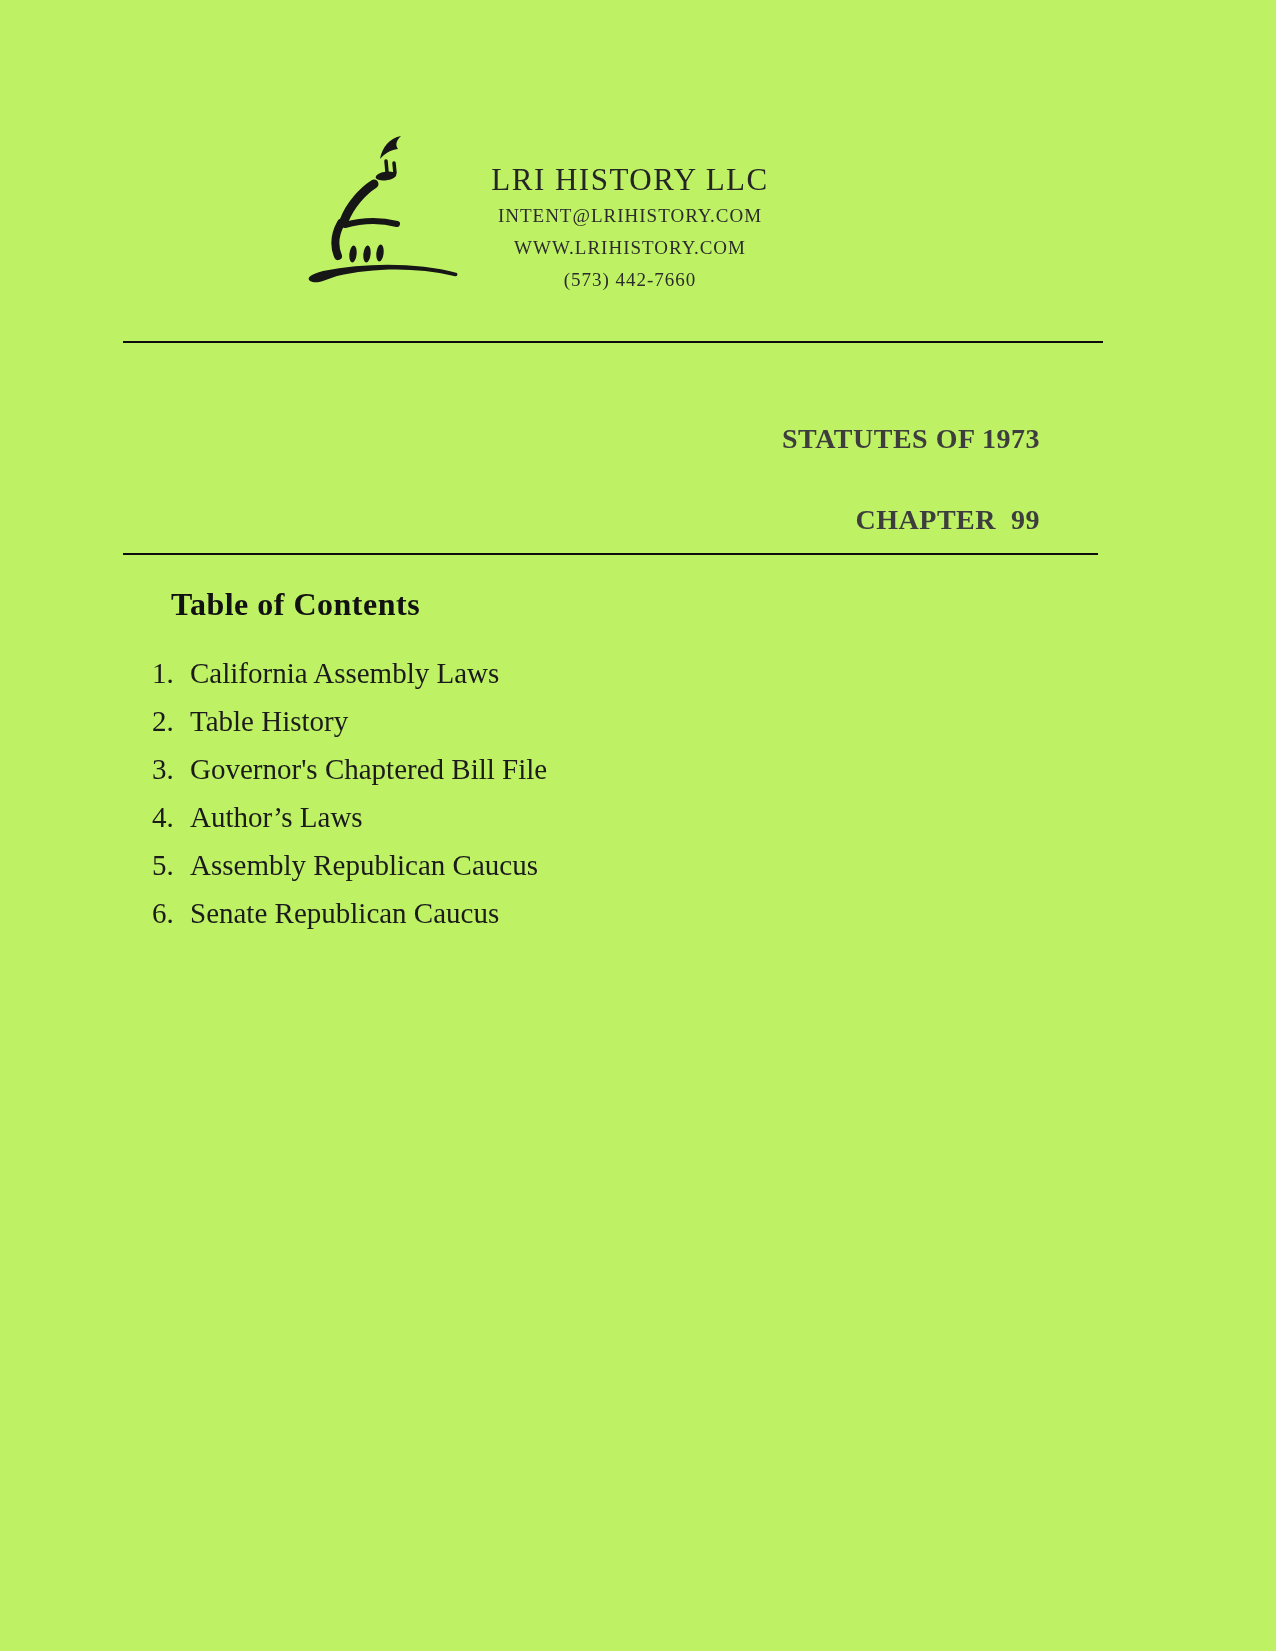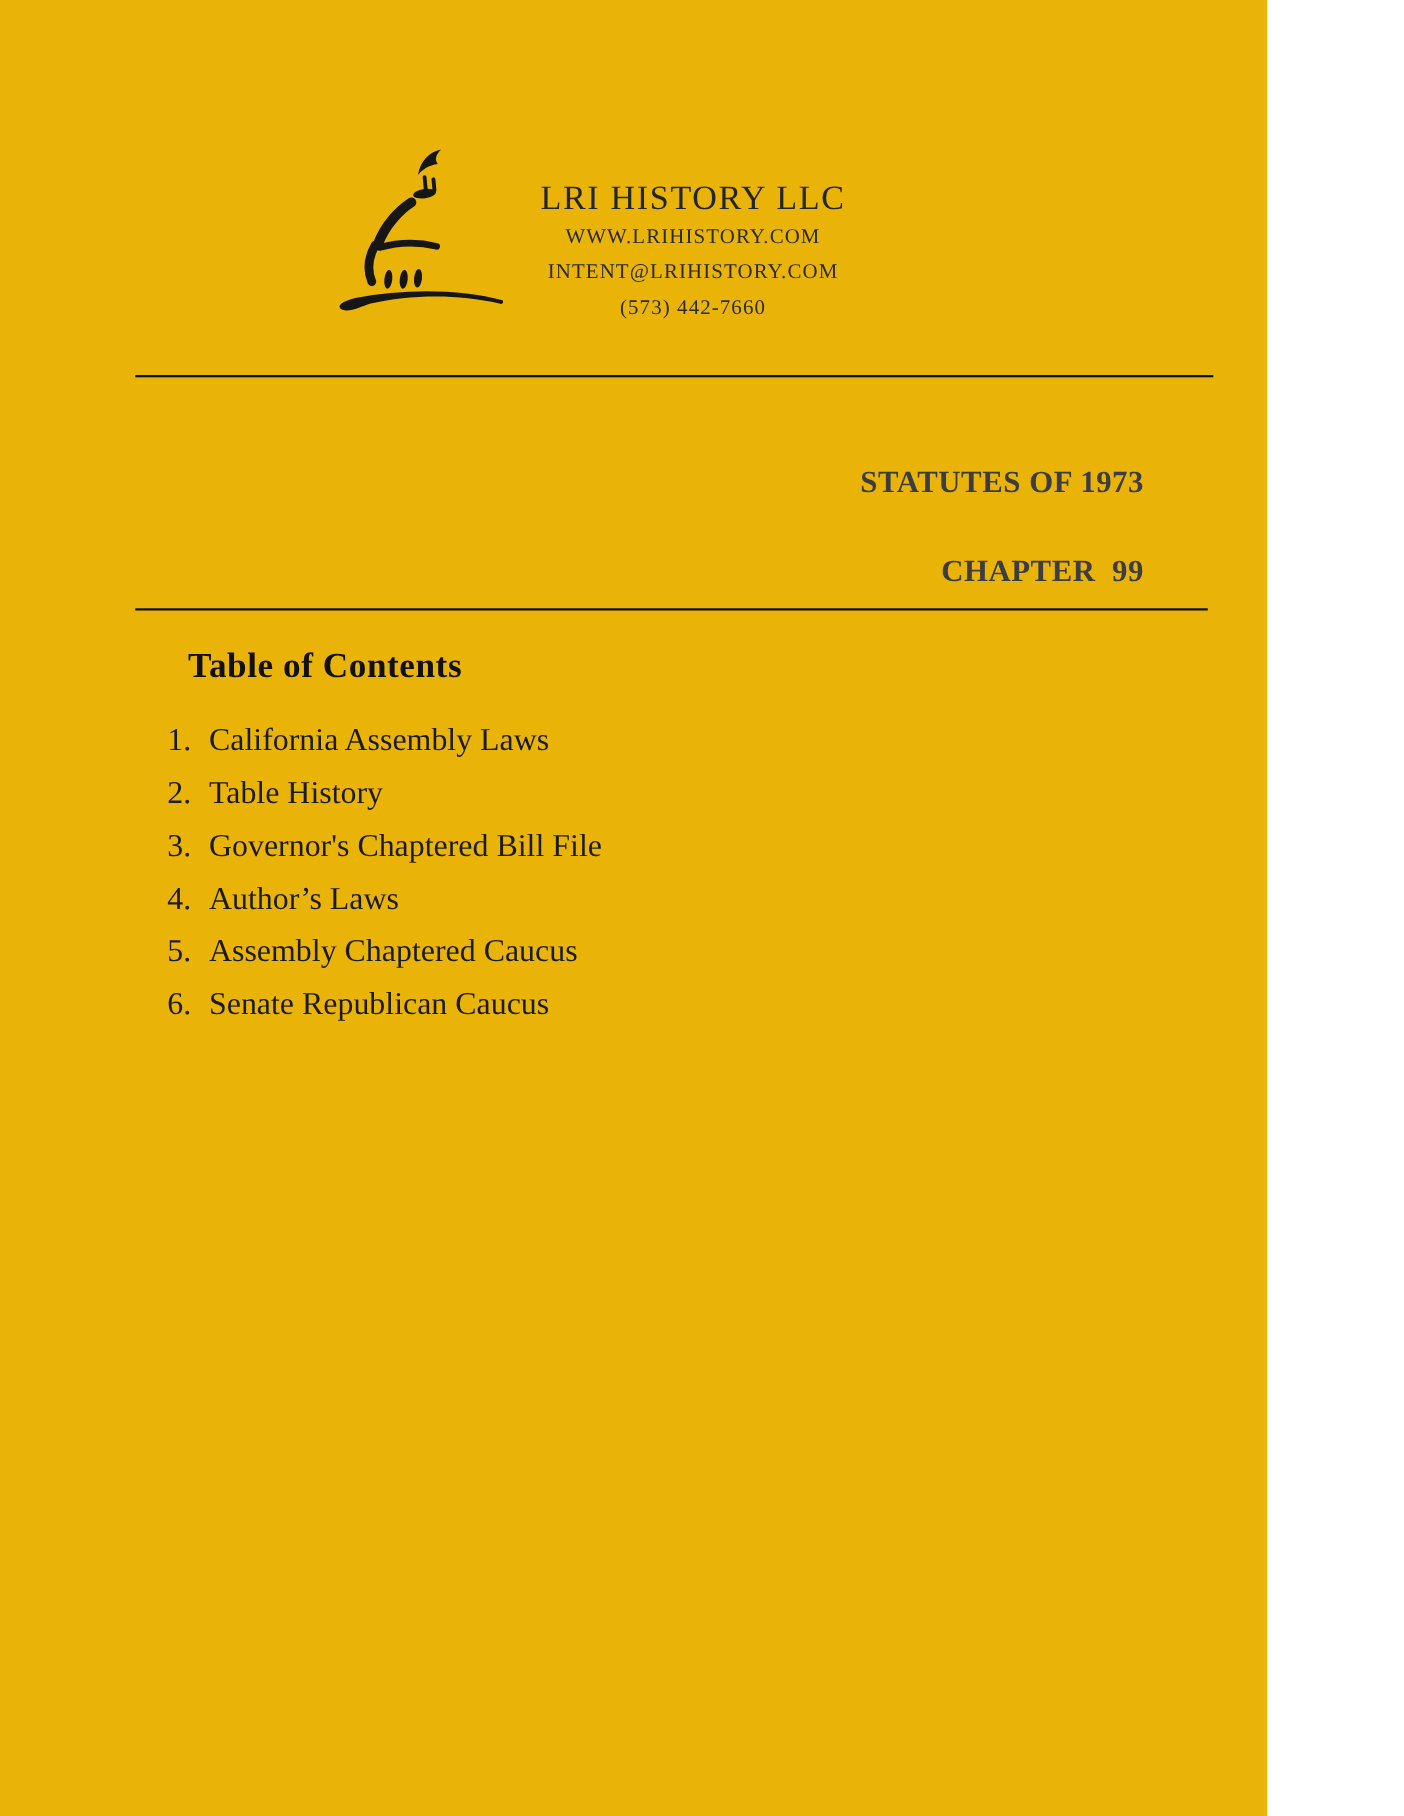--- a/index.html
+++ b/index.html
@@ -2,23 +2,23 @@
 <html><head>
 <meta charset="utf-8">
 <style>
   html, body {
     margin: 0;
     padding: 0;
     background: #ffffff;
   }
   .page {
     position: relative;
-    width: 1152px;
+    width: 1276px;
     height: 1651px;
-    background: #eab308;
+    background: #bef264;
     font-family: "Liberation Serif", serif;
     overflow: hidden;
   }
 
   
   .logo {
     position: absolute;
     left: 295px;
     top: 130px;
     width: 170px;
@@ -124,22 +124,22 @@
 
     <ellipse cx="58" cy="124" rx="3.6" ry="8.5" transform="rotate(6 58 124)" fill="#161616" stroke="none"></ellipse>
     <ellipse cx="72" cy="124" rx="3.6" ry="8.5" transform="rotate(6 72 124)" fill="#161616" stroke="none"></ellipse>
     <ellipse cx="85" cy="123" rx="3.6" ry="8.5" transform="rotate(6 85 123)" fill="#161616" stroke="none"></ellipse>
 
     <path d="M28 141 C74 132 124 133 162 143 C163 145 162 147 159 146 C120 137 78 138 42 146 C32 149 22 155 15 151 C11 148 16 144 28 141 Z" fill="#161616" stroke="none"></path>
   </svg>
 
   <div class="company-block">
     <div class="company-name">LRI HISTORY LLC</div>
+    <div class="company-contact">INTENT@LRIHISTORY.COM</div>
     <div class="company-contact">WWW.LRIHISTORY.COM</div>
-    <div class="company-contact">INTENT@LRIHISTORY.COM</div>
     <div class="company-contact">(573) 442-7660</div>
   </div>
 
   <div class="rule rule-top"></div>
   <div class="rule rule-bottom"></div>
 
   <div class="title-block">
     <div class="title-line">STATUTES OF 1973</div>
     <div class="title-line">CHAPTER  99</div>
   </div>
@@ -158,21 +158,21 @@
     <li class="toc-item">
       <span class="toc-num">3.</span>
       <span class="toc-label">Governor's Chaptered Bill File</span>
     </li>
     <li class="toc-item">
       <span class="toc-num">4.</span>
       <span class="toc-label">Author’s Laws</span>
     </li>
     <li class="toc-item">
       <span class="toc-num">5.</span>
-      <span class="toc-label">Assembly Chaptered Caucus</span>
+      <span class="toc-label">Assembly Republican Caucus</span>
     </li>
     <li class="toc-item">
       <span class="toc-num">6.</span>
       <span class="toc-label">Senate Republican Caucus</span>
     </li>
   </ol>
 
 </div>
 
 </body></html>

